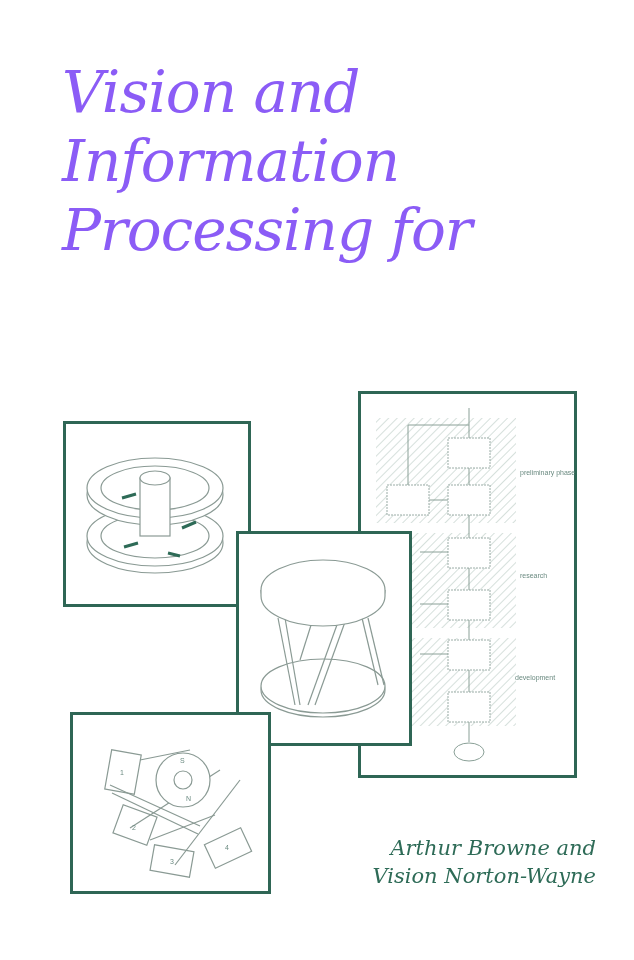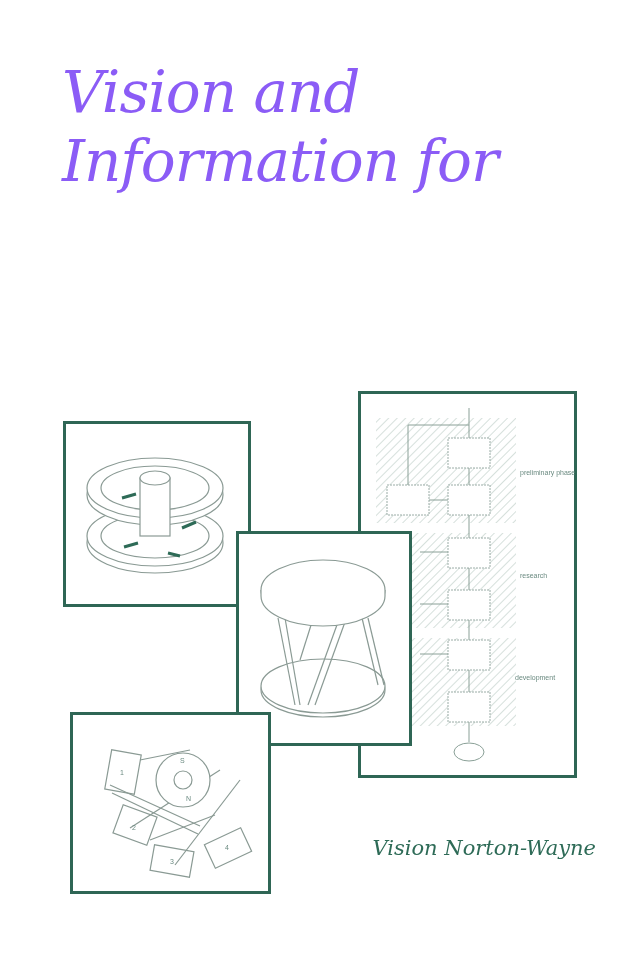--- a/index.html
+++ b/index.html
@@ -19,21 +19,22 @@
   }
   .authors span { display:block; white-space:nowrap; }
   svg { position:absolute; left:0; top:0; }
   .lbl { font-family:"Liberation Sans",sans-serif; font-size:7px; fill:#6a8a80; }
 </style>
 </head>
 <body>
 
 <h1 class="title">
   <span>Vision and</span>
-  <span>Information for</span>
+  <span>Information</span>
+  <span>Processing for</span>
 </h1>
 
 <div class="frame" style="left:358px;top:391px;width:219px;height:387px;"></div>
 <svg width="634" height="960">
   <defs>
     <pattern id="hatch" patternUnits="userSpaceOnUse" width="6" height="6" patternTransform="rotate(45)">
       <line x1="0" y1="0" x2="0" y2="6" stroke="#c9d6d1" stroke-width="1.5"></line>
     </pattern>
   </defs>
   <rect x="376" y="418" width="140" height="105" fill="url(#hatch)"></rect>
@@ -126,14 +127,15 @@
     <text x="120" y="775">1</text>
     <text x="132" y="830">2</text>
     <text x="170" y="864">3</text>
     <text x="225" y="850">4</text>
     <text x="180" y="763">S</text>
     <text x="186" y="801">N</text>
   </g>
 </svg>
 
 <div class="authors">
+  <span>Arthur Browne and</span>
   <span>Vision Norton-Wayne</span>
 </div>
 
 </body></html>

